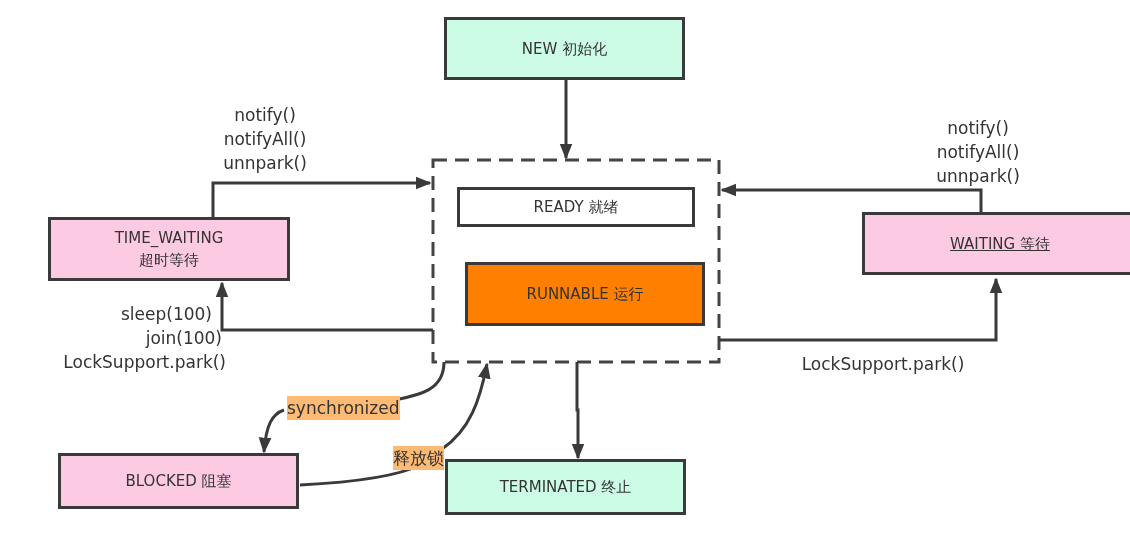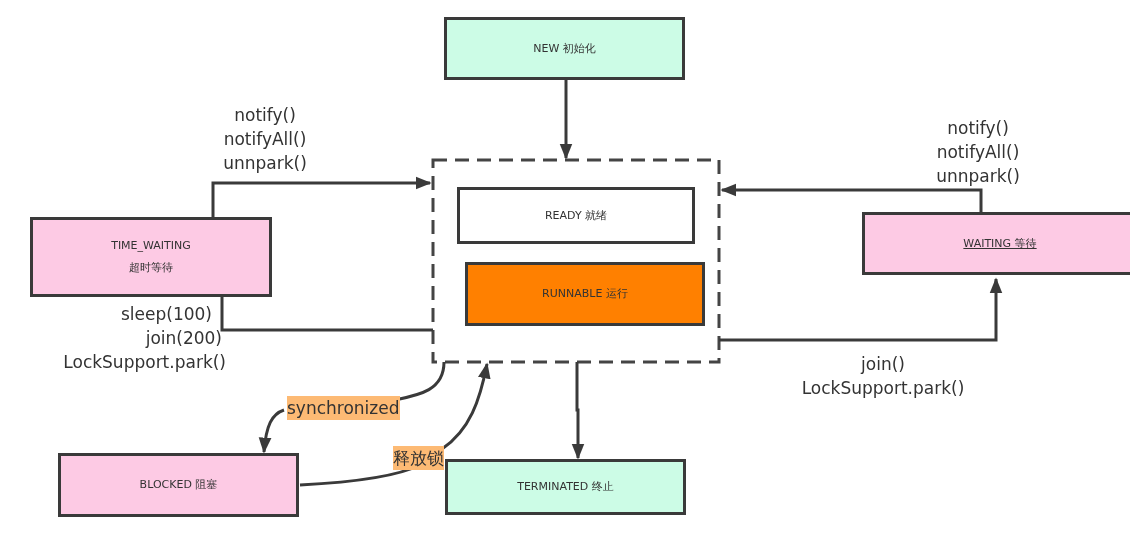--- a/index.html
+++ b/index.html
@@ -1,21 +1,21 @@
 <!DOCTYPE html>
 <html><head>
 <meta charset="utf-8">
 <style>
   html, body { margin: 0; padding: 0; background: #ffffff; }
   body { width: 1130px; height: 549px; position: relative; overflow: hidden;
          font-family: "DejaVu Sans", "Liberation Sans", sans-serif; color: #333333; }
   svg#edges { position: absolute; left: 0; top: 0; }
   .node { position: absolute; box-sizing: border-box; border: 3px solid #3a3a3a;
           display: flex; flex-direction: column; justify-content: center;
-          font-size: 11px; color: #333333; text-align: center; line-height: 22px; }
+          font-size: 15px; color: #333333; text-align: center; line-height: 22px; }
   .green { background: #ccfce6; }
   .pink { background: #fdcae4; }
   .white { background: #ffffff; }
   .orange { background: #ff8000; margin-left: 13px; }
   .label { position: absolute; font-size: 17px; color: #333333; line-height: 24px; text-align: center; white-space: nowrap; }
   .label.right { text-align: right; margin-top: 8px; }
   .label .line { display: block; }
   .bg { background: #fdba74; }
 </style>
 </head>
@@ -47,63 +47,62 @@
 
   <path d="M444,362 C444,390 420,395 395,400 M284,410 C272,414 266,425 264,452" fill="none" stroke="#3a3a3a" stroke-width="3" marker-end="url(#arrowBig)"></path>
 
   <path d="M300,485 C360,482 400,475 420,465 M442,449 C470,430 480,400 487,364" fill="none" stroke="#3a3a3a" stroke-width="3" marker-end="url(#arrowBig)"></path>
 </svg>
 
 <div class="node green" style="left:444px; top:17px; width:241px; height:63px;">
   <span>NEW 初始化</span>
 </div>
 
-<div class="node white" style="left:457px; top:187px; width:238px; height:57px;">
+<div class="node white" style="left:457px; top:187px; width:238px; height:40px;">
   <span>READY 就绪</span>
 </div>
 
 <div class="node orange" style="left:452px; top:262px; width:240px; height:64px;">
   <span>RUNNABLE 运行</span>
 </div>
 
-<div class="node pink" style="left:30px; top:217px; width:242px; height:80px;">
+<div class="node pink" style="left:48px; top:217px; width:242px; height:64px;">
   <span>TIME_WAITING</span>
   <span>超时等待</span>
 </div>
 
 <div class="node pink" style="left:862px; top:212px; width:276px; height:63px;text-decoration:underline;">
   <span>WAITING 等待</span>
 </div>
 
-<div class="node pink" style="left:58px; top:453px; width:241px; height:64px;">
+<div class="node pink" style="left:58px; top:453px; width:241px; height:56px;">
   <span>BLOCKED 阻塞</span>
 </div>
 
 <div class="node green" style="left:445px; top:459px; width:241px; height:56px;">
   <span>TERMINATED 终止</span>
 </div>
 
 <div class="label" style="left:200px; top:103px; width:130px;">
   <span class="line">notify()</span>
   <span class="line">notifyAll()</span>
   <span class="line">unnpark()</span>
 </div>
 
 <div class="label right" style="left:50px; top:294px; width:176px;">
   <span class="line" style="padding-right:14px;">sleep(100)</span>
-  <span class="line" style="padding-right:4px;">join(200)</span>
+  <span class="line" style="padding-right:4px;">join(100)</span>
   <span class="line" style="padding-right:0px;">LockSupport.park()</span>
 </div>
 
 <div class="label" style="left:915px; top:116px; width:126px;">
   <span class="line">notify()</span>
   <span class="line">notifyAll()</span>
   <span class="line">unnpark()</span>
 </div>
 
 <div class="label" style="left:780px; top:352px; width:206px;">
-  <span class="line">join()</span>
   <span class="line">LockSupport.park()</span>
 </div>
 
 <div class="label bg" style="left:287px; top:396px;">synchronized</div>
 
 <div class="label bg" style="left:393px; top:446px;">释放锁</div>
 
 </body></html>

